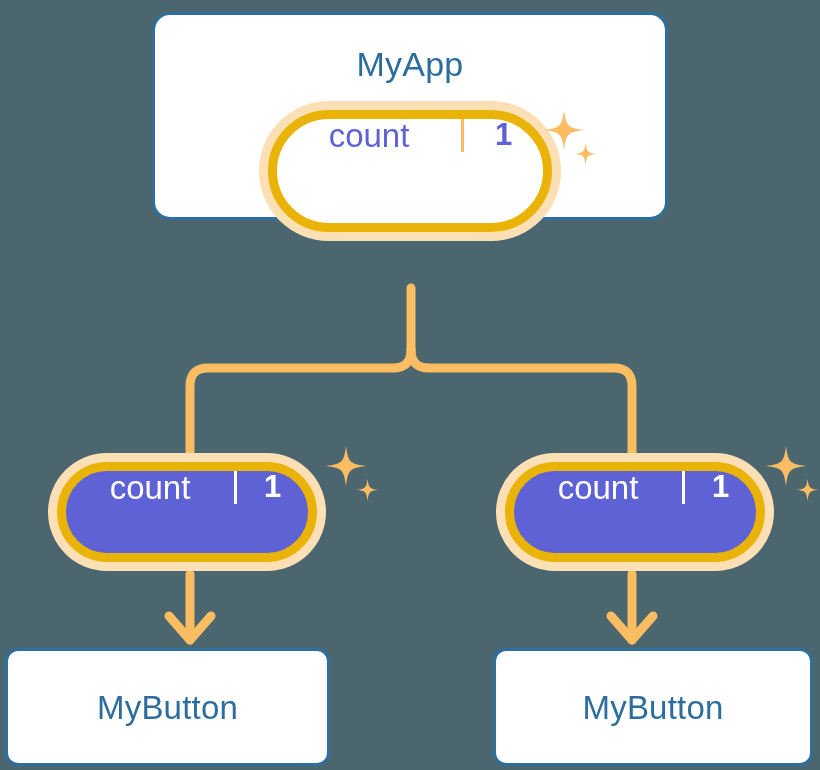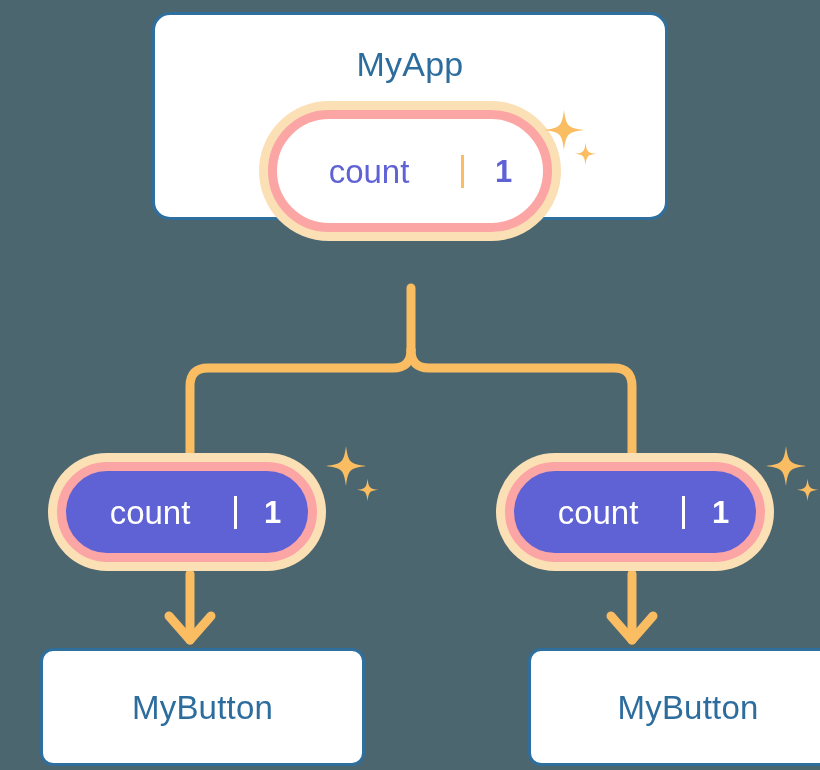--- a/index.html
+++ b/index.html
@@ -61,21 +61,20 @@
     justify-content: flex-start;
   }
   #card-root .card-title {
     margin-top: 32px;
   }
 
   .leaf-card {
     height: 118px;
     justify-content: center;
     border-radius: 13px;
-    margin-left: 35px;
   }
   #card-leaf-left {
     left: 5px;
     top: 648px;
     width: 325px;
   }
   #card-leaf-right {
     left: 493px;
     top: 648px;
     width: 320px;
@@ -86,23 +85,23 @@
 
   
   .pill-wrap {
     position: absolute;
     z-index: 3;
   }
   .pill {
     position: relative;
     box-sizing: border-box;
     display: flex;
-    align-items: center;
+    align-items: flex-start;
     border-radius: 999px;
-    border: 9px solid #fca5a5;
+    border: 9px solid #eab308;
     
     box-shadow: 0 0 0 9px #fce0b5;
     overflow: hidden;
   }
   .pill-key, .pill-val {
     display: flex;
     align-items: center;
     justify-content: center;
     line-height: 1;
     white-space: nowrap;

